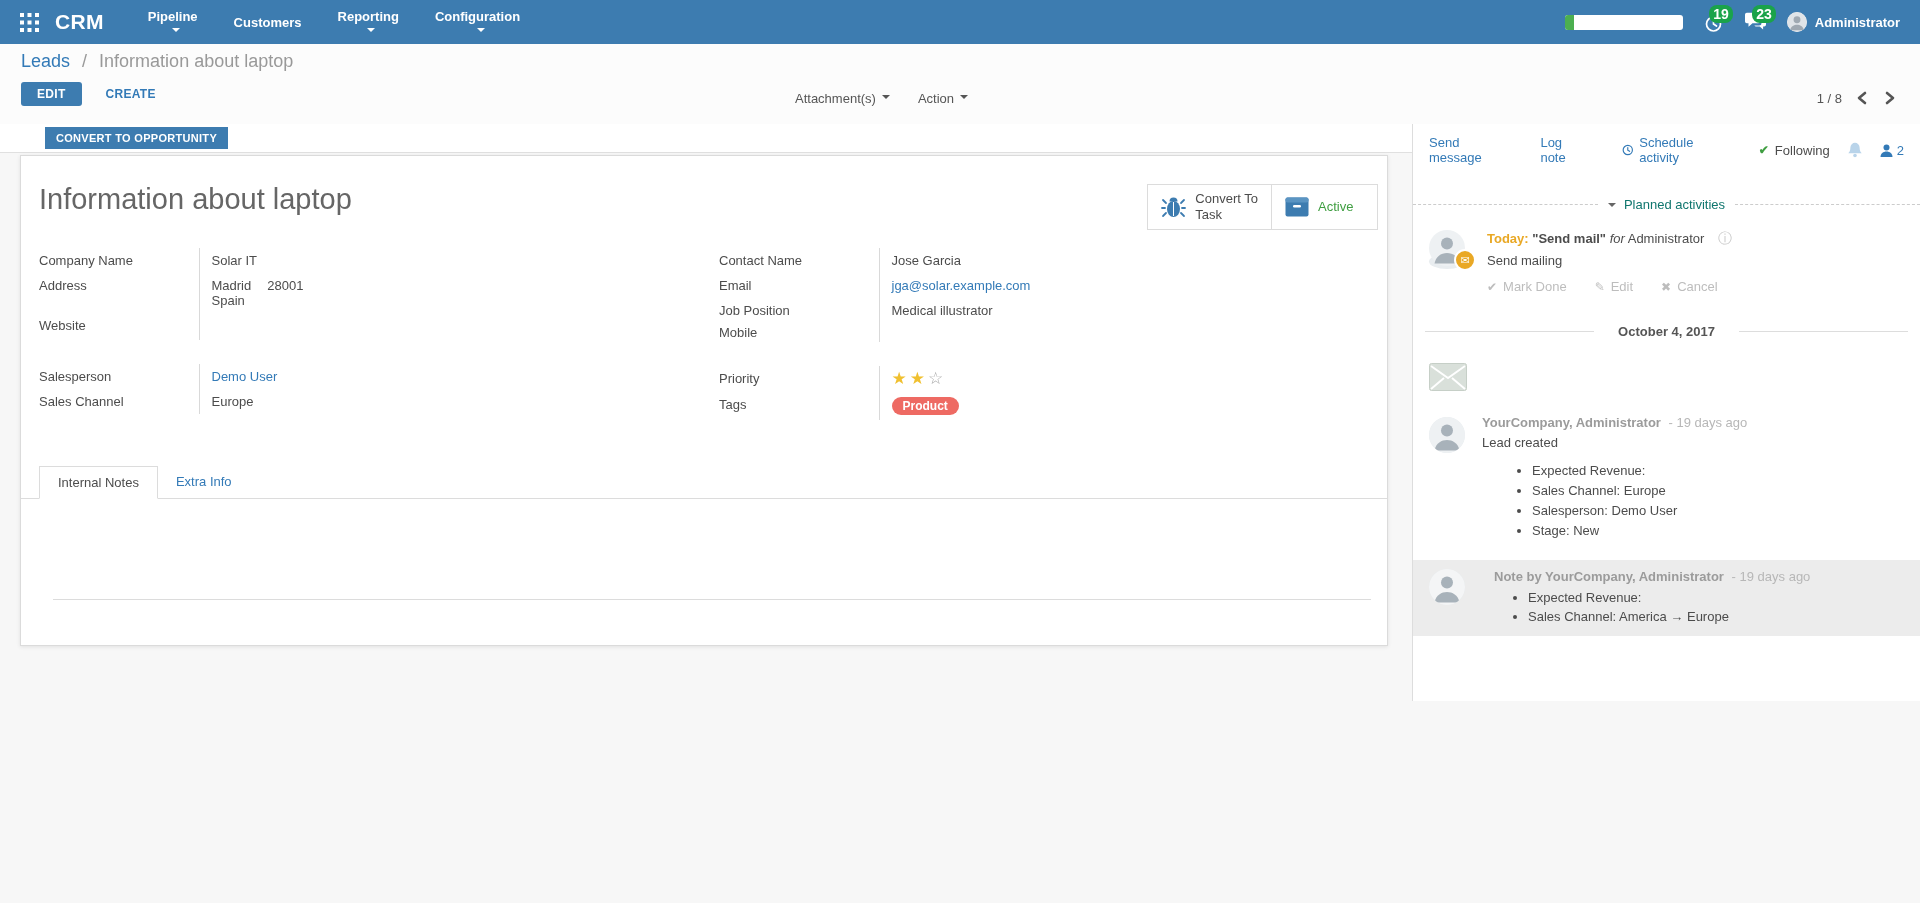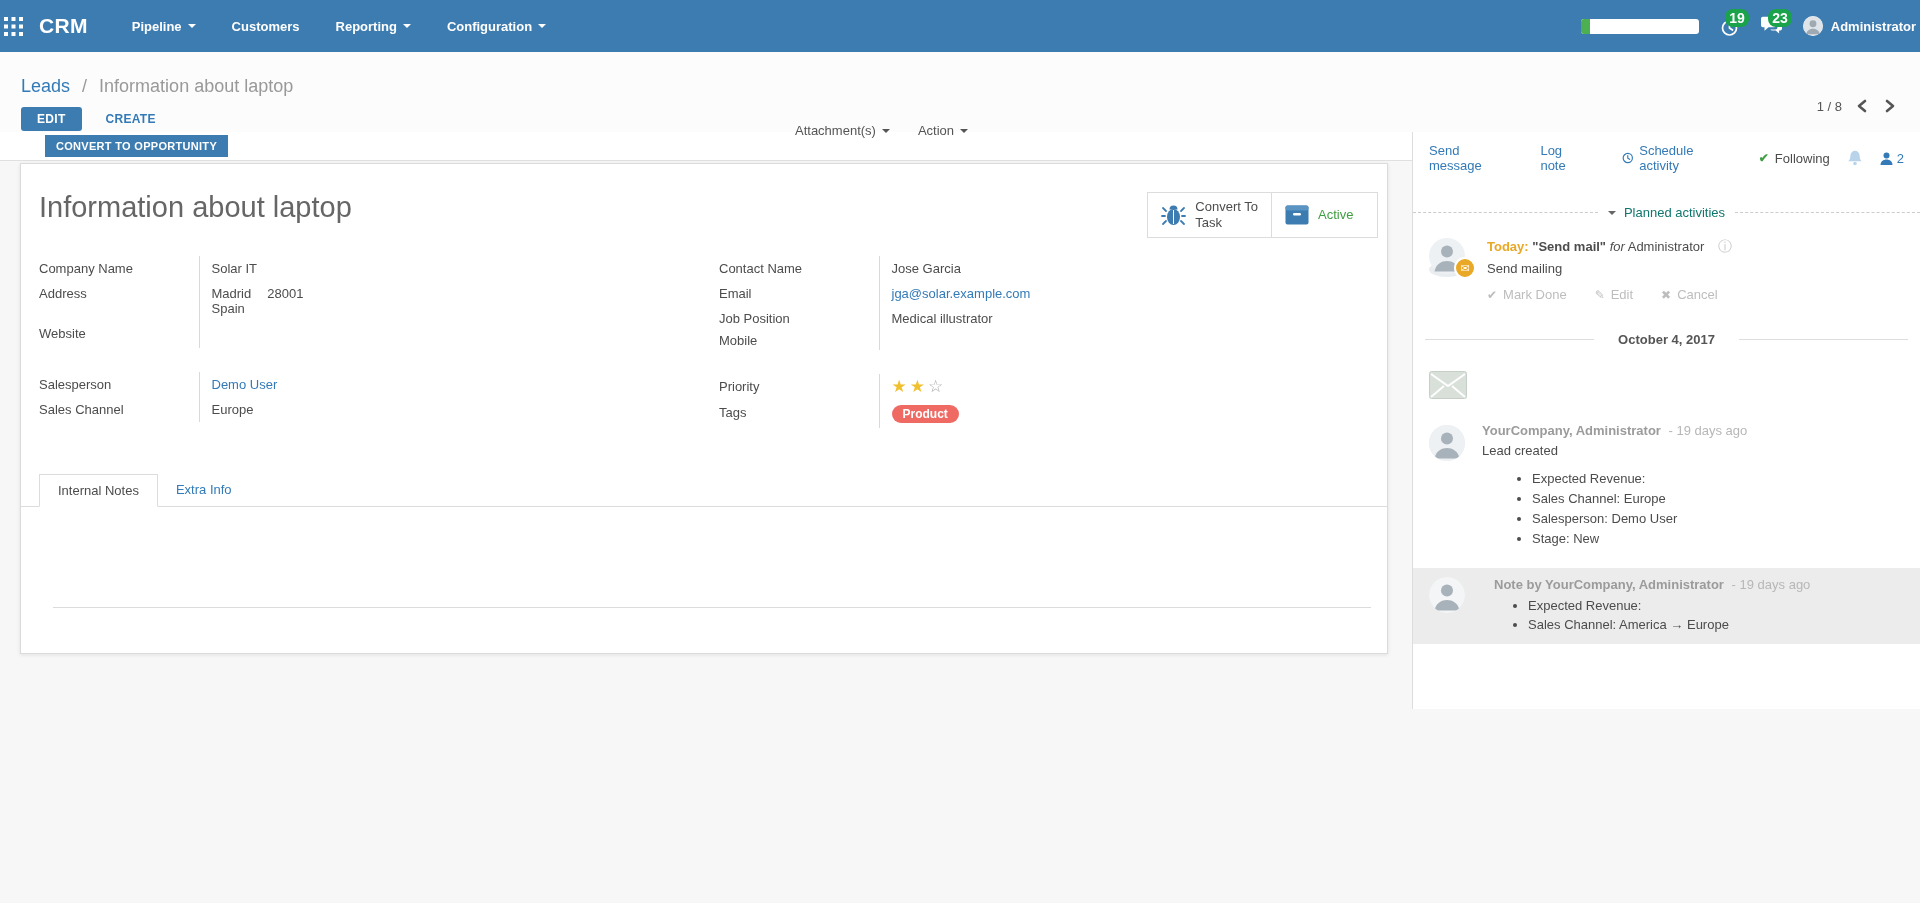--- a/index.html
+++ b/index.html
@@ -4,46 +4,46 @@
 <style>
   * { box-sizing: border-box; }
   html,body { margin:0; padding:0; }
   body {
     width:1920px; height:903px; overflow:hidden;
     font-family:"Liberation Sans", sans-serif;
     font-size:13px; color:#4c4c4c; background:#f7f7f7;
   }
 
   
-  .navbar { height:52px; background:#3d7cb0; display:flex; align-items:center; padding:0 4px; }
+  .navbar { height:44px; background:#3d7cb0; display:flex; align-items:center; padding:0 20px; }
   .grid-icon { display:flex; align-items:center; cursor:pointer; }
   .nav-app { color:#fff; font-size:21px; font-weight:bold; margin:0 44px 0 16px; letter-spacing:.3px; }
   .nav-menu { display:flex; align-items:center; gap:36px; }
-  .nav-item { color:#fff; font-weight:bold; font-size:13px; display:flex; align-items:center; cursor:pointer; }
+  .nav-item { color:#fff; font-weight:bold; font-size:13px; display:flex; align-items:center; cursor:pointer;flex-direction:column; }
   .caret { display:inline-block; width:0; height:0; border:4px solid transparent; border-top-color:#fff; margin-left:6px; margin-top:4px; }
   .nav-right { margin-left:auto; display:flex; align-items:center; gap:20px; }
   .planner-bar { width:118px; height:15px; background:#fff; border-radius:3px; overflow:hidden; cursor:pointer; }
   .planner-fill { width:9px; height:100%; background:#4caf50; }
   .systray { position:relative; cursor:pointer; display:flex; align-items:center; }
   .systray-badge { position:absolute; top:-7px; right:-9px; background:#1aa34a; color:#fff; font-size:14px; font-weight:bold; line-height:1; padding:2px 4px; border-radius:8px; }
   .user-menu { display:flex; align-items:center; gap:8px; cursor:pointer; }
   .user-name { color:#fff; font-weight:bold; }
   .avatar-sm { width:20px; height:20px; border-radius:50%; overflow:hidden; background:#e9edf0; }
 
   
-  .control-panel { height:80px; background:#fcfcfc; padding:24px 0 0 21px; position:relative; }
+  .control-panel { height:80px; background:#fcfcfc; padding:7px 0 0 21px; position:relative; }
   .breadcrumb { font-size:18px; }
   .bc-parent { color:#337ab7; cursor:pointer; }
   .bc-sep { color:#999; margin:0 7px; }
   .bc-current { color:#999; }
   .cp-row2 { margin-top:8px; display:flex; align-items:center; height:28px; }
   .btn-edit { background:#3d7cb0; color:#fff; border:none; font-family:inherit; font-size:12px; font-weight:bold; padding:5px 16px; border-radius:3px; letter-spacing:.3px; cursor:pointer; }
   .btn-create { background:none; border:none; font-family:inherit; color:#337ab7; font-size:12px; font-weight:bold; margin-left:18px; letter-spacing:.3px; cursor:pointer; }
   .cp-center { position:absolute; left:795px; top:47px; display:flex; gap:28px; color:#555; }
-  .dropdown-toggle { display:flex; align-items:center; cursor:pointer;margin-top:24px; }
+  .dropdown-toggle { display:flex; cursor:pointer; }
   .caret-dark { border-top-color:#555; }
   .cp-pager { position:absolute; right:22px; top:45px; display:flex; align-items:center; gap:12px; color:#555; }
   .pager-arrow { cursor:pointer; display:flex; align-items:center; padding:2px; }
 
   
   .content { display:flex; height:779px; }
   .left-pane { width:1412px; display:flex; flex-direction:column; }
   .statusbar { height:29px; background:#fff; border-bottom:1px solid #e0e0e0; display:flex; align-items:center; flex:none; }
   .btn-convert { margin-left:45px; background:#3d7cb0; color:#fff; border:none; font-family:inherit; font-size:11px; font-weight:bold; padding:5px 11px; letter-spacing:.3px; cursor:pointer; }
   .sheet-area { flex:1; background:#f7f7f7; }

